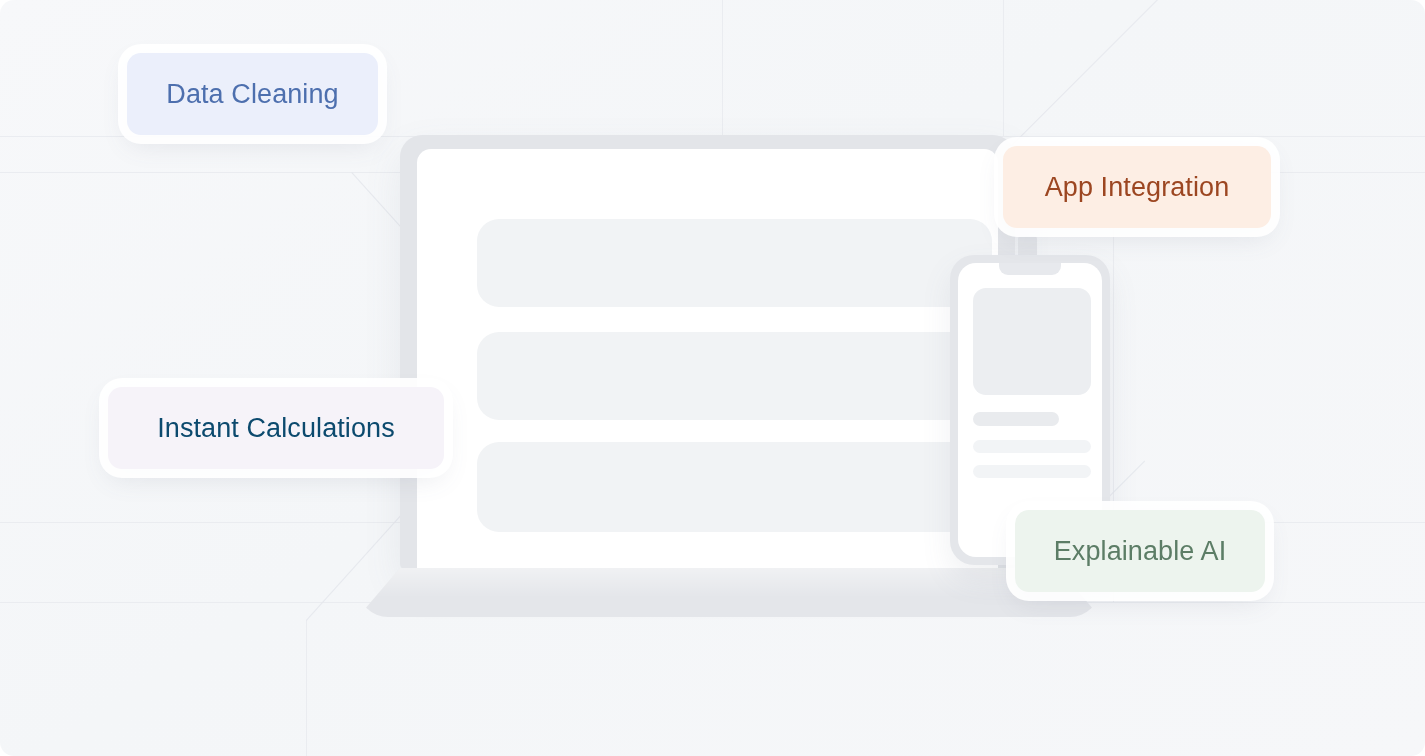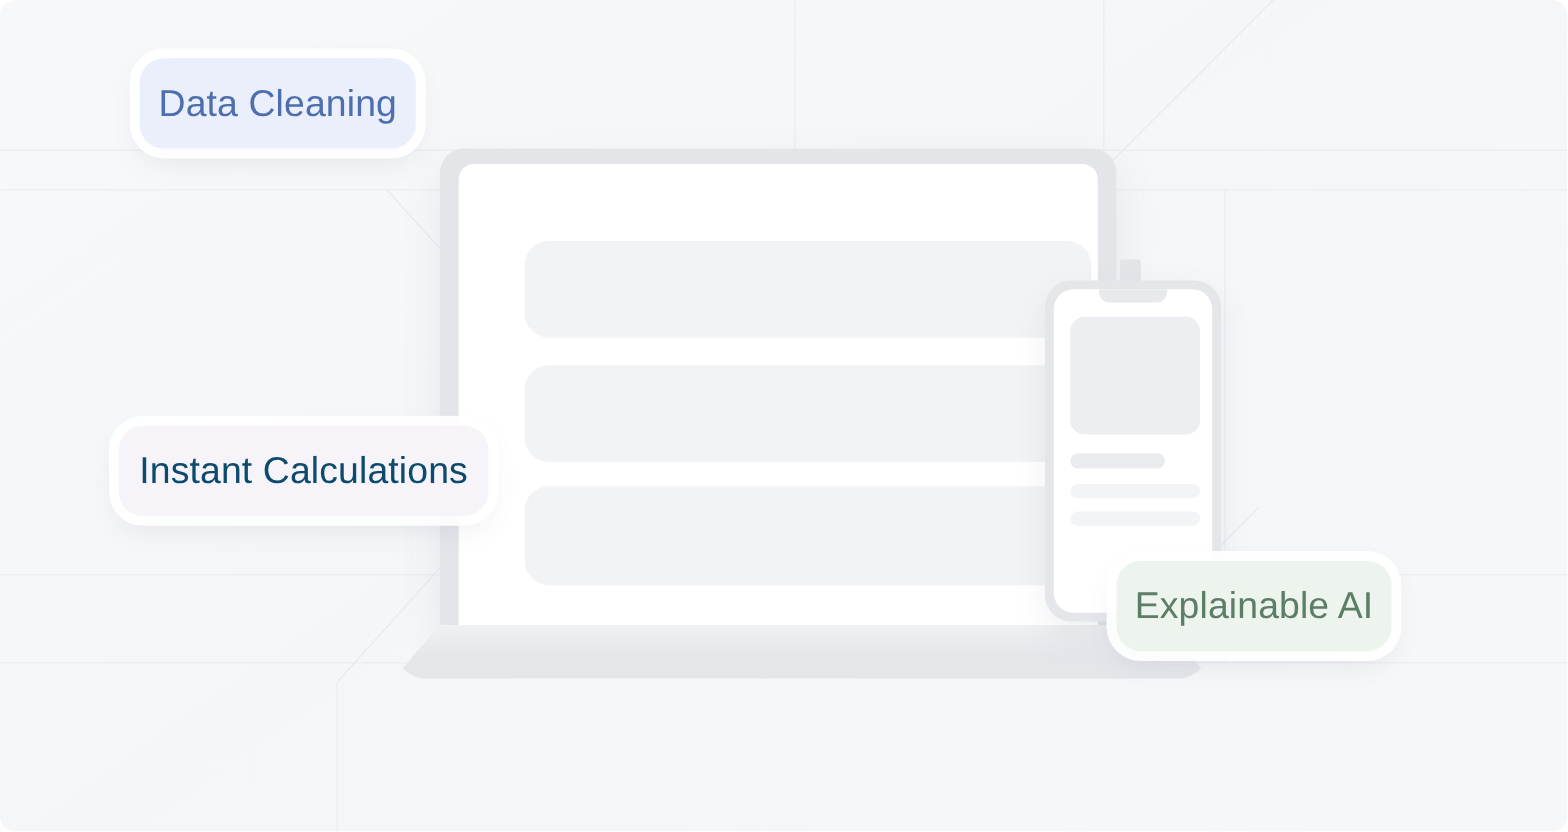--- a/index.html
+++ b/index.html
@@ -164,22 +164,22 @@
   .p-line-a { left: 15px; top: 149px; width: 86px; height: 14px; background: #e9ebee; }
   .p-line-b { left: 15px; top: 177px; width: 118px; height: 13px; background: #f2f4f6; }
   .p-line-c { left: 15px; top: 202px; width: 118px; height: 13px; background: #f2f4f6; }
 
   
   .pill {
     position: absolute;
     display: flex;
     align-items: center;
     justify-content: center;
-    border-radius: 22px;
-    font-size: 34px;
+    border-radius: 14px;
+    font-size: 27px;
     letter-spacing: .1px;
     white-space: nowrap;
     box-shadow: 0 0 0 9px rgba(255,255,255,.92),
                 0 10px 26px rgba(90,100,120,.13);
   }
   .pill-data-cleaning {
     left: 127px; top: 53px;
     width: 251px; height: 82px;
     background: #ebeffb;
     color: #4d6fae;
@@ -246,18 +246,19 @@
         <div class="phone-img"></div>
         <div class="p-line p-line-a"></div>
         <div class="p-line p-line-b"></div>
         <div class="p-line p-line-c"></div>
       </div>
     </div>
   </div>
 
   <div class="pill pill-data-cleaning">Data Cleaning</div>
 
+  <div class="pill pill-app-integration">App Integration</div>
 
   <div class="pill pill-instant-calculations">Instant Calculations</div>
 
   <div class="pill pill-explainable-ai">Explainable AI</div>
 
 </div>
 
 </body></html>

